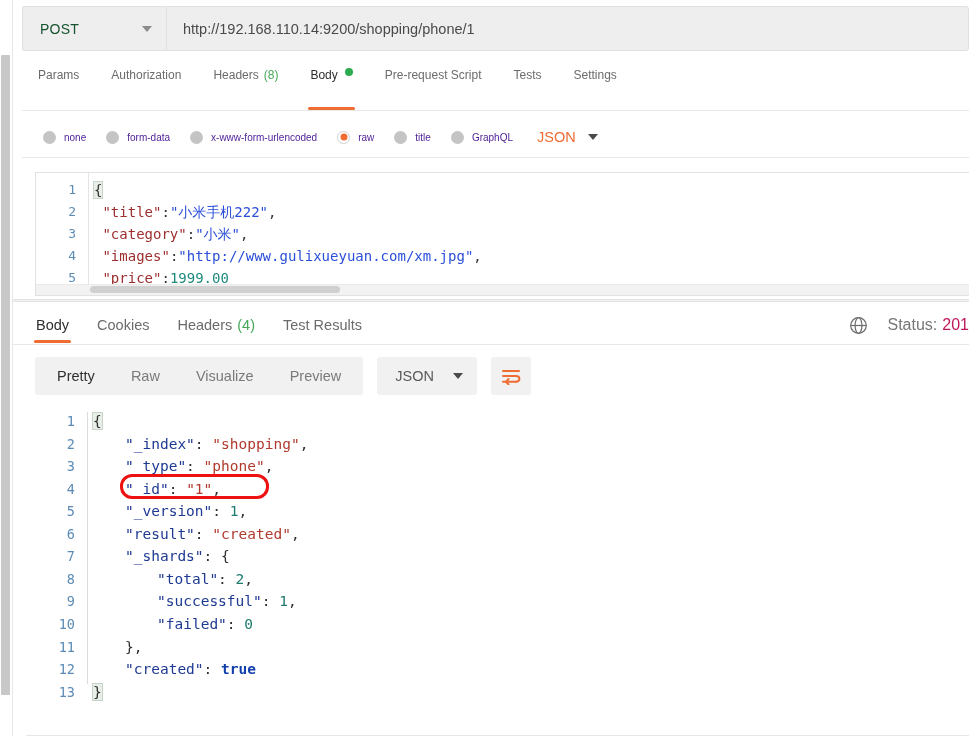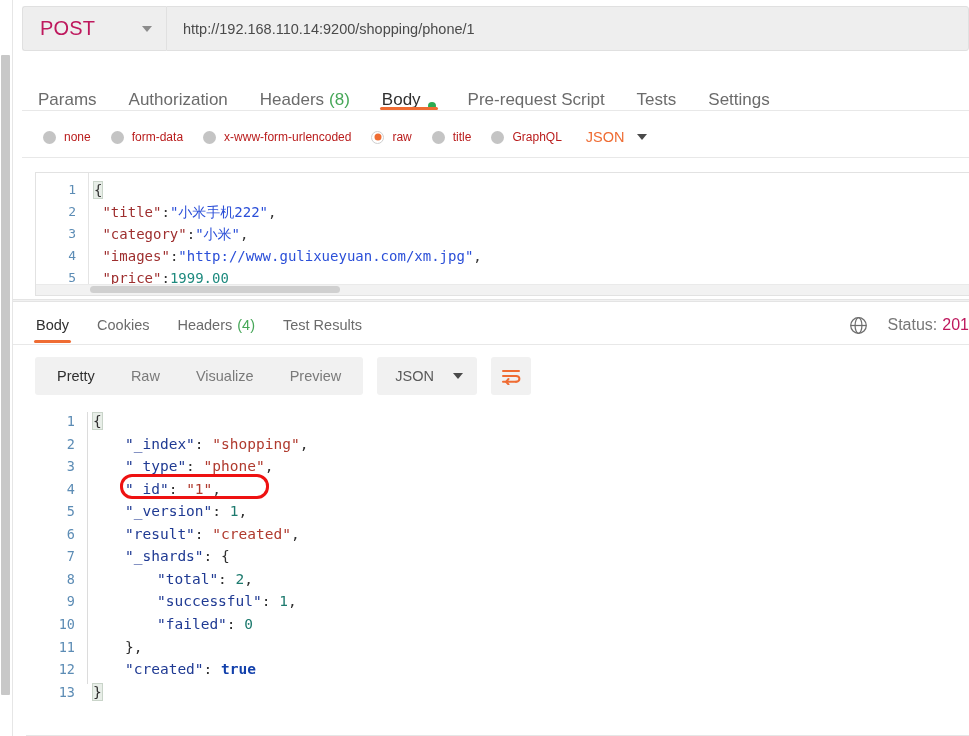--- a/index.html
+++ b/index.html
@@ -45,21 +45,21 @@
     width: 144px; height: 45px;
     background: #eeeeee;
     border: 1px solid #e0e0e0;
     border-right: none;
     border-radius: 3px 0 0 3px;
     display: flex; align-items: center; justify-content: space-between;
     padding: 0 14px 0 17px;
     cursor: pointer;
   }
   .method-label {
-    font-size: 20px; color: #be185d; letter-spacing: .2px;
+    font-size: 14px; color: #14532d; letter-spacing: .2px;
   }
   .caret-down {
     width: 0; height: 0;
     border-left: 5px solid transparent;
     border-right: 5px solid transparent;
     border-top: 6px solid #8c8c8c;
   }
   .url-box {
     flex: 1; height: 45px;
     background: #eeeeee;
@@ -74,23 +74,23 @@
     font-size: 14.5px; color: #4a4a4a; white-space: nowrap;
   }
 
   
   .req-tabs {
     position: absolute; left: 9px; top: 68px; right: 0; height: 42px;
     display: flex; align-items: center;
   }
   .req-tab {
     position: relative; height: 42px;
-    display: flex; align-items: flex-end;
+    display: flex; align-items: flex-start;
     padding: 0 16px;
-    font-size: 17px; color: #6b6b6b;
+    font-size: 12px; color: #6b6b6b;
     cursor: pointer; white-space: nowrap;
   }
   .req-tab.active { color: #2f2f2f; }
   .req-tab .underline {
     position: absolute; left: 14px; right: 14px; bottom: 0;
     height: 3px; background: #ef6c33; border-radius: 2px;
   }
   .tab-count { color: #46a758; margin-left: 5px; }
   .green-dot {
     display: inline-block; width: 8px; height: 8px; border-radius: 50%;
@@ -121,21 +121,21 @@
   .radio-item.selected .radio-dot {
     background: #ffffff;
     border: 1px solid #cfcfcf;
   }
   .radio-item.selected .radio-dot::after {
     content: ""; position: absolute;
     left: 50%; top: 50%; transform: translate(-50%,-50%);
     width: 7px; height: 7px; border-radius: 50%;
     background: #ef6c33;
   }
-  .radio-label { font-size: 12px; color: #b91c1c; }
+  .radio-label { font-size: 10px; color: #4c1d95; }
   .json-select {
     display: flex; align-items: center; cursor: pointer;
     margin-left: 4px;
   }
   .json-select .json-text {
     font-size: 14.5px; color: #ef6c33; margin-right: 12px;
   }
   .caret-dark {
     width: 0; height: 0;
     border-left: 5px solid transparent;

